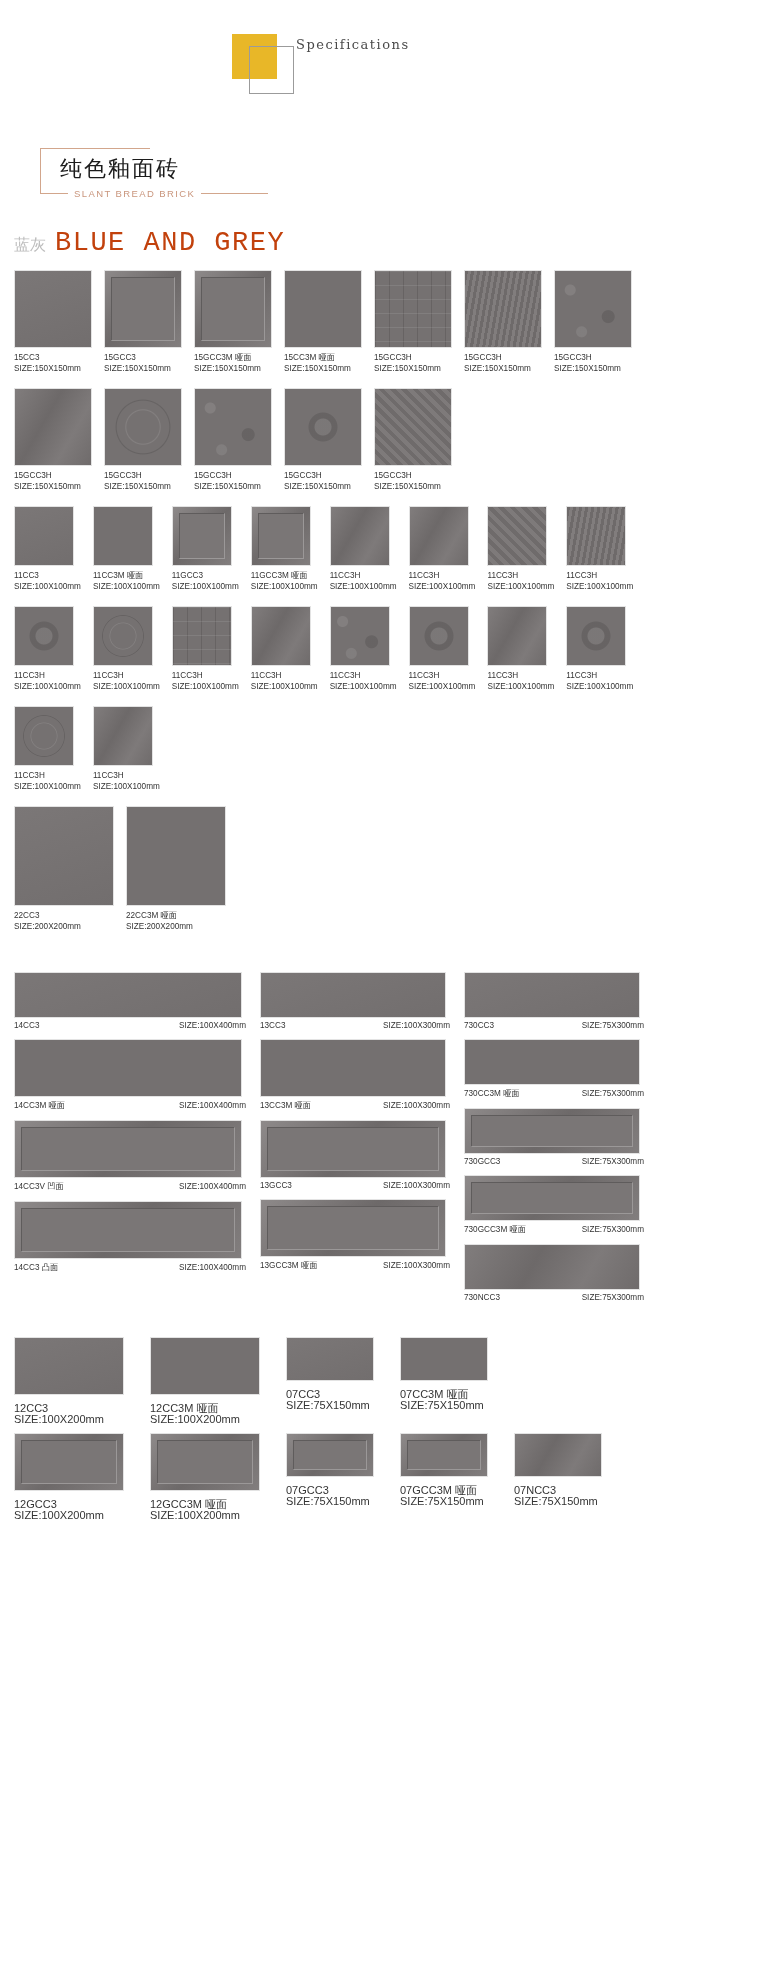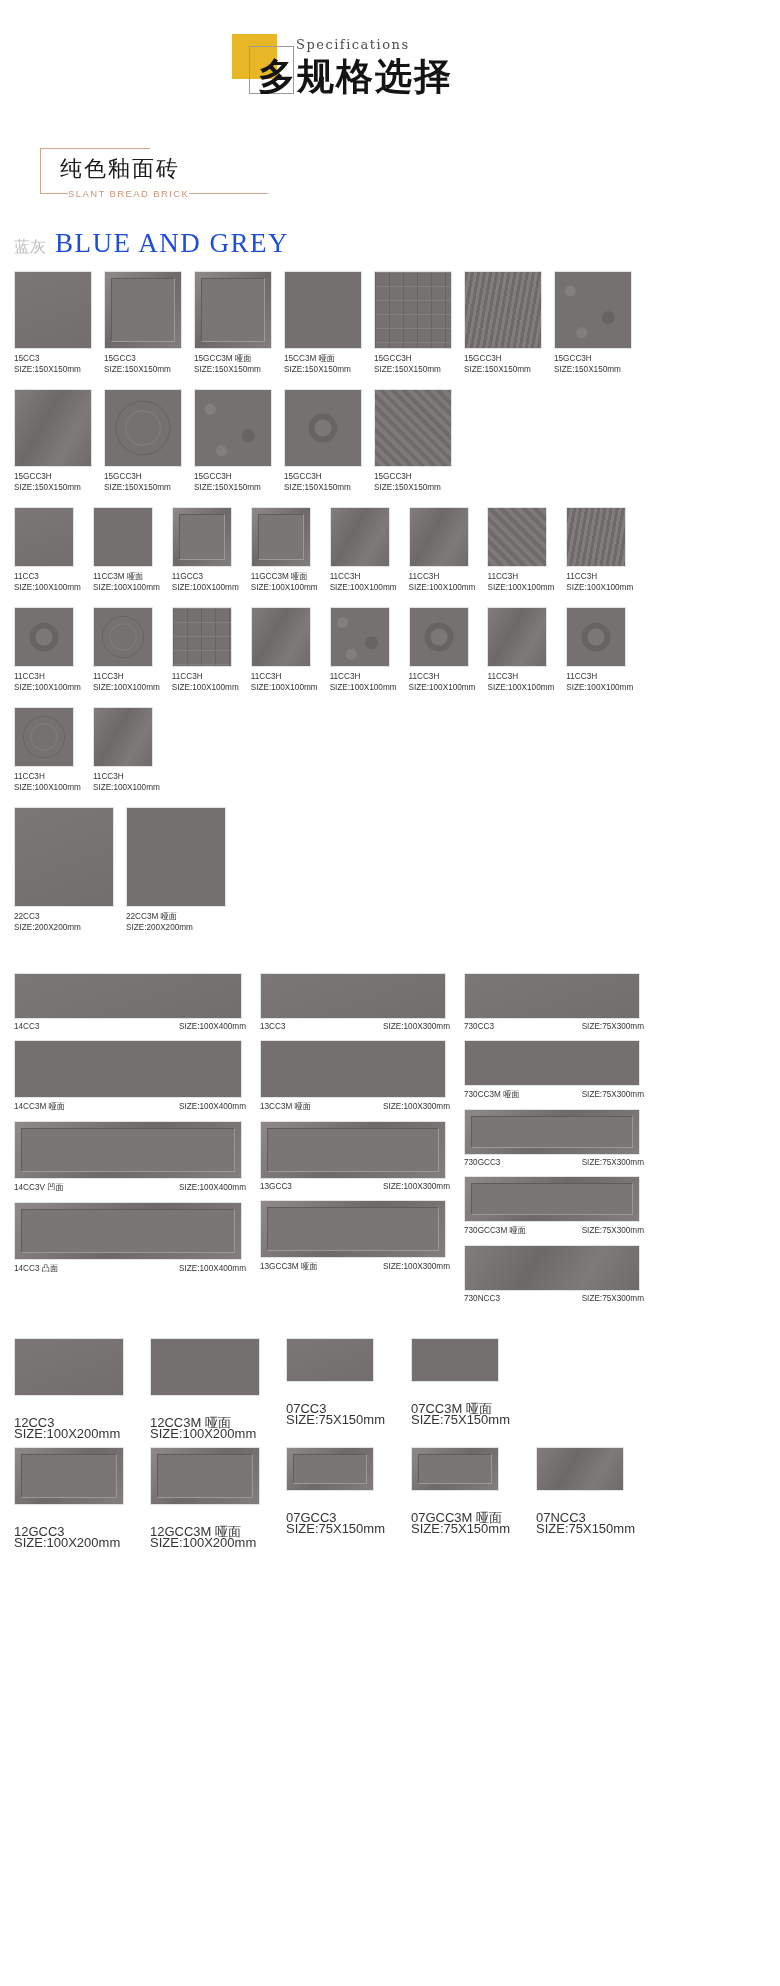--- a/index.html
+++ b/index.html
@@ -47,38 +47,38 @@
     position:absolute; left:0; top:8px; width:110px; height:46px;
     border-left:1px solid #d2a68c; border-top:1px solid #d2a68c;
   }
   .subhead .cn {
     position:absolute; left:20px; top:14px;
     font-size:22px; color:#1c1c1c; letter-spacing:2px; white-space:nowrap;
     font-family:"Liberation Sans", sans-serif;
   }
   .subhead .en-row {
     position:absolute; left:0; top:48px; width:228px;
-    display:flex; align-items:center; 
+    display:flex; align-items:center; gap:6px;
   }
   .subhead .en-row .ln { height:1px; background:#d2a68c; flex:0 0 28px; }
   .subhead .en-row .ln.long { flex:1 1 auto; }
   .subhead .en {
     font-size:9.5px; letter-spacing:1.4px; color:#c9957c; white-space:nowrap;
   }
 
   
   .group-head {
     margin:18px 0 12px 14px;
     display:flex; align-items:baseline; gap:9px;
     color:#bdbdbd;
   }
   .group-head .gh-cn { font-size:16px; font-family:"Liberation Sans", sans-serif; }
   .group-head .gh-en {
-    font-family:Liberation Serif, serif;
-    font-size:27px; letter-spacing:1.5px; color:#1d4ed8;
+    font-family:Liberation Mono, monospace;
+    font-size:27px; letter-spacing:1.5px; color:#c2410c;
   }
 
   
   .grid { display:flex; flex-wrap:wrap; padding-left:14px; }
   .cell { margin:0 12px 14px 0; }
   .tile {
     background:#757171;
     border:1px solid #e3e3e3;
     position:relative; overflow:hidden;
   }
@@ -137,36 +137,35 @@
   .rect-item { margin-bottom:9px; }
   .rect-tile {
     background:#757171; border:1px solid #e3e3e3; position:relative; overflow:hidden;
   }
   .rect-row {
     display:flex; justify-content:space-between; align-items:center;
     font-size:8.2px; color:#333; margin-top:3px; white-space:nowrap; gap:10px;
   }
   .rect-row .code { text-align:left; }
   .rect-row .size { text-align:center; }
-  .rect-stacklbl { font-size:13px; line-height:11px; color:#333; margin-top:21px; white-space:nowrap; }
+  .rect-stacklbl { font-size:11px; line-height:11px; color:#333; margin-top:8px; white-space:nowrap; }
 
   .sec-gap { height:26px; }
 </style>
 </head>
 <body>
 
 <div class="page">
 
   <div class="banner">
     <div class="banner-inner">
       <div class="banner-stack">
         <div class="sq-yellow"></div>
         <div class="sq-outline"></div>
         <div class="spec-word">Specifications</div>
-        <div class="cn-title">多规格选择</div>
       </div>
     </div>
   </div>
 
   <div class="subhead">
     <div class="lbracket"></div>
     <div class="cn">纯色釉面砖</div>
     <div class="en-row">
       <div class="ln"></div>
       <div class="en">SLANT BREAD BRICK</div>

